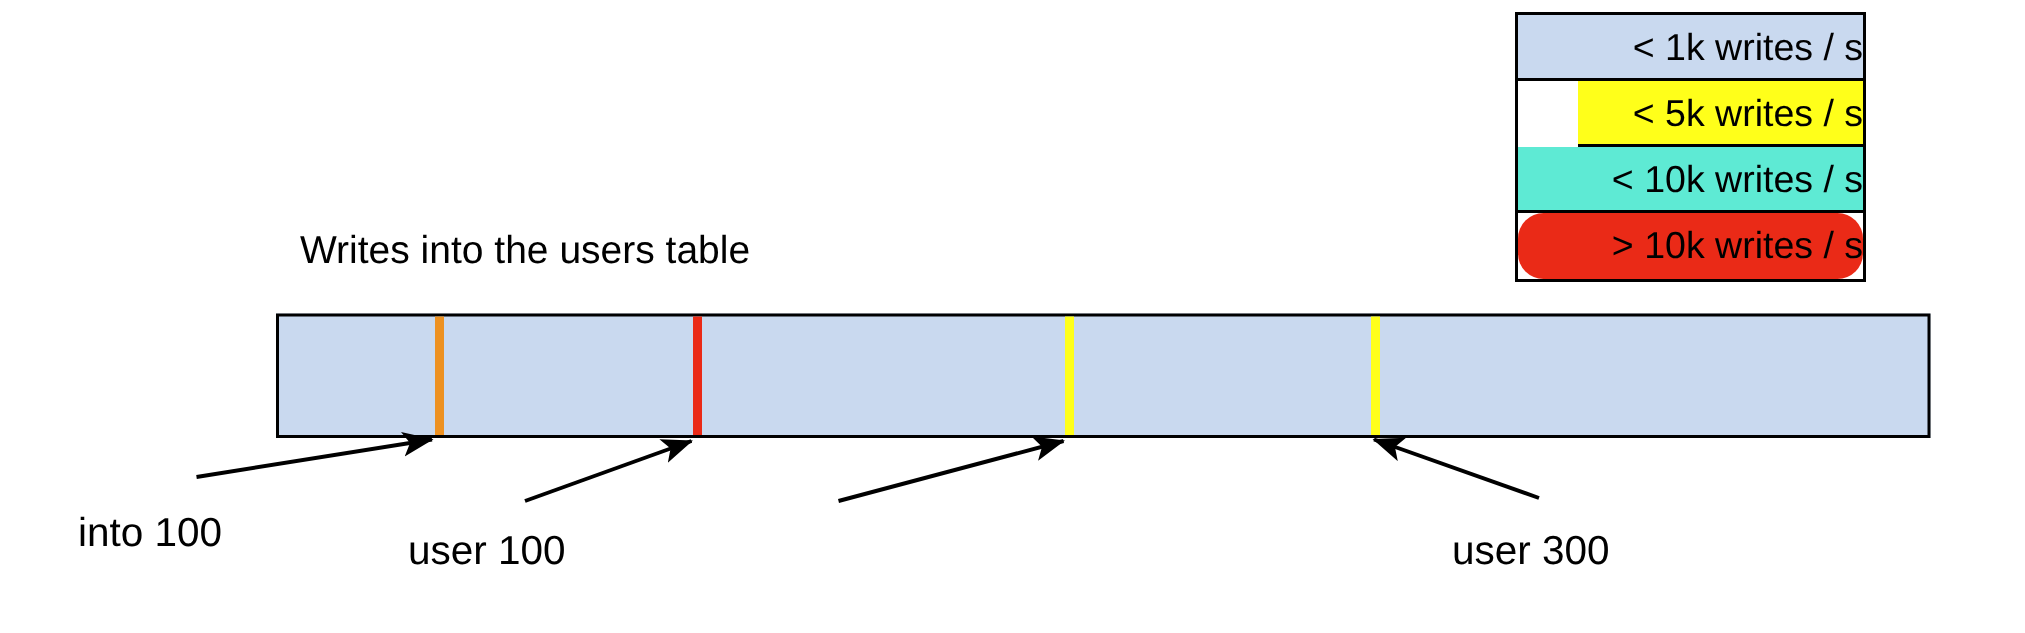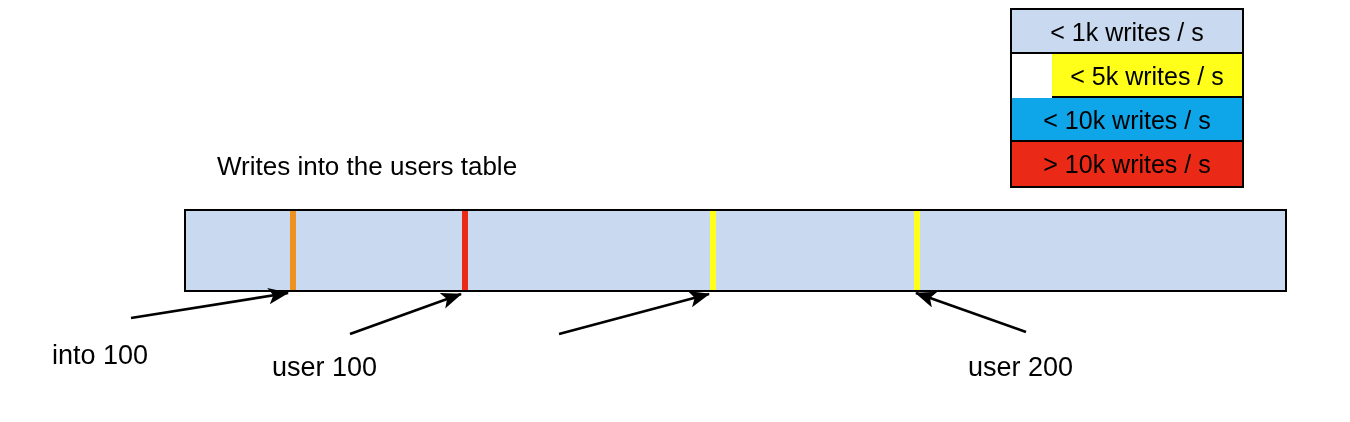--- a/index.html
+++ b/index.html
@@ -31,31 +31,31 @@
     width: 234px;
     border: 2px solid #000000;
     box-sizing: border-box;
     background: #ffffff;
   }
   .legend-row {
     height: 44px;
     line-height: 44px;
     border-bottom: 2px solid #000000;
     box-sizing: border-box;
-    text-align: center;
+    text-align: right;
     font-size: 25px;
     white-space: nowrap;
     color: #000000;
   }
   .legend-row:last-child { border-bottom: none; }
 
   
   .chart-title {
     position: absolute;
-    left: 217px;
+    left: 200px;
     top: 151px;
     font-size: 26px;
     white-space: nowrap;
   }
 
   
   .bar {
     position: absolute;
     left: 184px;
     top: 209px;
@@ -93,24 +93,24 @@
 
 <div id="stage">
 
   <div class="legend">
     <div class="legend-row" style="background: rgb(201, 217, 239);">
       <span>&lt; 1k writes / s</span>
     </div>
     <div class="legend-row" style="background: rgb(255, 255, 26); margin-left: 40px;">
       <span>&lt; 5k writes / s</span>
     </div>
-    <div class="legend-row" style="background: #0ea5e9;">
+    <div class="legend-row" style="background: #5eead4;">
       <span>&lt; 10k writes / s</span>
     </div>
-    <div class="legend-row" style="background: rgb(234, 42, 23);">
+    <div class="legend-row" style="background: rgb(234, 42, 23); border-radius: 17px;">
       <span>&gt; 10k writes / s</span>
     </div>
   </div>
 
   <div class="chart-title">Writes into the users table</div>
 
   <div class="bar" style="background: rgb(201, 217, 239);">
     <div class="stripe" style="left: 104px; background: rgb(237, 145, 33);"></div>
     <div class="stripe" style="left: 276px; background: rgb(234, 42, 23);"></div>
     <div class="stripe" style="left: 524px; background: rgb(255, 255, 26);"></div>
@@ -124,15 +124,15 @@
       </marker>
     </defs>
     <line stroke="#000000" stroke-width="2.6" marker-end="url(#ah)" x1="131" y1="318" x2="288" y2="293"></line>
     <line stroke="#000000" stroke-width="2.6" marker-end="url(#ah)" x1="350" y1="334" x2="461" y2="294"></line>
     <line stroke="#000000" stroke-width="2.6" marker-end="url(#ah)" x1="559" y1="334" x2="709" y2="294"></line>
     <line stroke="#000000" stroke-width="2.6" marker-end="url(#ah)" x1="1026" y1="332" x2="916" y2="293"></line>
   </svg>
 
   <div class="user-label" style="left: 52px; top: 340px;">into 100</div>
   <div class="user-label" style="left: 272px; top: 352px;">user 100</div>
-  <div class="user-label" style="left: 968px; top: 352px;">user 200</div>
+  <div class="user-label" style="left: 968px; top: 352px;">user 300</div>
 
 </div>
 
 </body></html>

